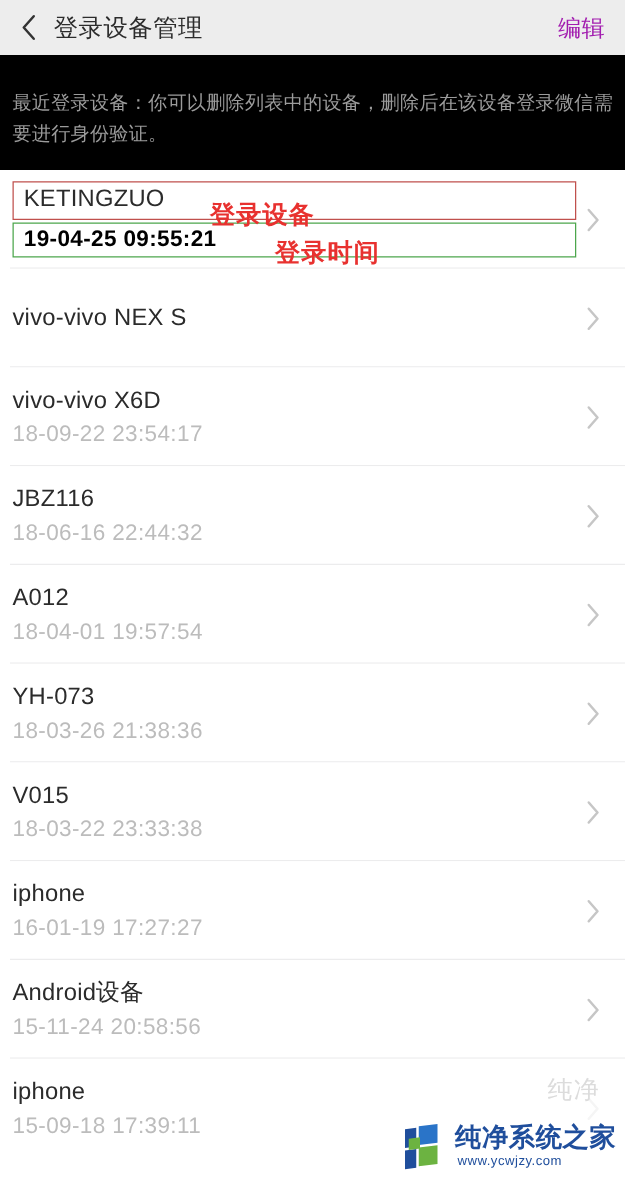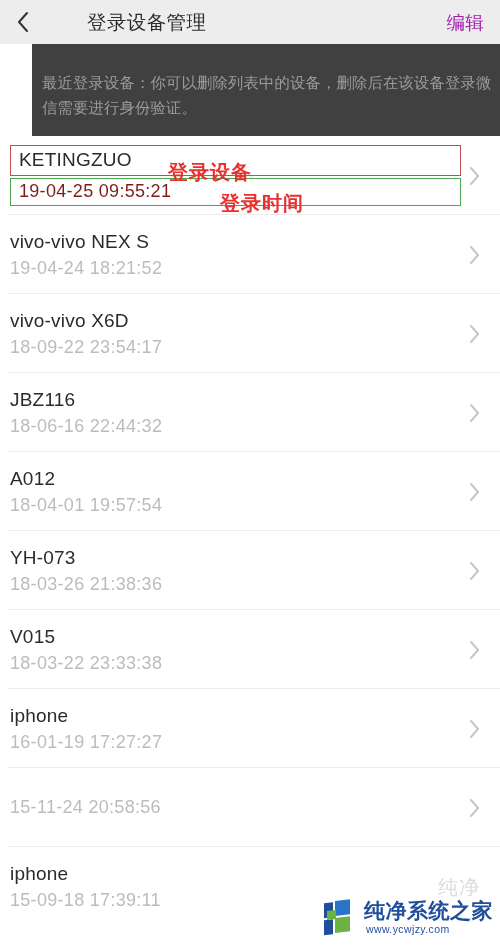--- a/index.html
+++ b/index.html
@@ -20,21 +20,20 @@
   }
 
   
   .navbar {
     position: relative;
     height: 44px;
     background: #ededed;
     display: flex;
     align-items: center;
     padding: 0 16px 0 10px;
-    gap: 44px;
   }
   .nav-back {
     width: 26px;
     height: 30px;
     display: flex;
     align-items: center;
     justify-content: center;
     flex: 0 0 auto;
   }
   .nav-back svg { display: block; }
@@ -48,24 +47,23 @@
   .nav-spacer { flex: 1 1 auto; }
   .nav-action {
     font-size: 18.5px;
     color: #a21caf;
     letter-spacing: 0.3px;
     white-space: nowrap;
   }
 
   
   .desc-band {
-    background: #404040;
+    background: #000000;
     padding: 26px 8px 16px 10px;
     min-height: 84px;
-    margin-left: 32px;
   }
   .desc-text {
     font-size: 15.3px;
     line-height: 25px;
     color: #9b9b9b;
     letter-spacing: 0.2px;
   }
 
   
   .list { background: #ffffff; }
@@ -135,24 +133,25 @@
     color: #2b2b2b;
     line-height: 24px;
     letter-spacing: 0.2px;
     background: transparent;
   }
   .boxed-time {
     display: inline-block;
     border: 1.6px solid #4ca64c;
     padding: 1px 8px 2px 8px;
     font-size: 18px;
-    color: #7f1d1d;
+    color: #000000;
     line-height: 23px;
     letter-spacing: 0.3px;
     background: transparent;
+    font-weight: bold;
   }
 
   .annot-wrap {
     position: absolute;
     left: 168px;
     top: 12px;
     height: 100%;
     display: flex;
     flex-direction: column;
     justify-content: center;
@@ -184,21 +183,21 @@
     right: -28px;
     bottom: -34px;
     width: 176px;
     height: 176px;
     border-radius: 50%;
     background: rgba(255,255,255,0.82);
   }
   .wm-ghost {
     position: absolute;
     right: 20px;
-    bottom: 44px;
+    bottom: 60px;
     font-size: 20px;
     color: #dcdcdc;
     letter-spacing: 1px;
     white-space: nowrap;
   }
   .wm-body {
     position: absolute;
     right: 7px;
     bottom: 9px;
     display: flex;
@@ -280,21 +279,20 @@
       <div class="row-chevron">
         <svg width="13" height="22" viewBox="0 0 13 22">
           <polyline points="3,3 10,11 3,19" fill="none" stroke="#c6c6c6" stroke-width="2" stroke-linecap="round" stroke-linejoin="round"></polyline>
         </svg>
       </div>
     </div>
 
     <div class="row">
       <div class="row-texts">
         <span class="row-name">vivo-vivo NEX S</span>
-        <span class="row-time">19-04-24 18:21:52</span>
       </div>
       <div class="row-chevron">
         <svg width="13" height="22" viewBox="0 0 13 22">
             <polyline points="3,3 10,11 3,19" fill="none" stroke="#c6c6c6" stroke-width="2" stroke-linecap="round" stroke-linejoin="round"></polyline>
           </svg>
       </div>
     </div>
 
     <div class="row">
       <div class="row-texts">
@@ -363,20 +361,21 @@
       </div>
       <div class="row-chevron">
         <svg width="13" height="22" viewBox="0 0 13 22">
             <polyline points="3,3 10,11 3,19" fill="none" stroke="#c6c6c6" stroke-width="2" stroke-linecap="round" stroke-linejoin="round"></polyline>
           </svg>
       </div>
     </div>
 
     <div class="row">
       <div class="row-texts">
+        <span class="row-name">Android设备</span>
         <span class="row-time">15-11-24 20:58:56</span>
       </div>
       <div class="row-chevron">
         <svg width="13" height="22" viewBox="0 0 13 22">
             <polyline points="3,3 10,11 3,19" fill="none" stroke="#c6c6c6" stroke-width="2" stroke-linecap="round" stroke-linejoin="round"></polyline>
           </svg>
       </div>
     </div>
 
     <div class="row no-sep">

